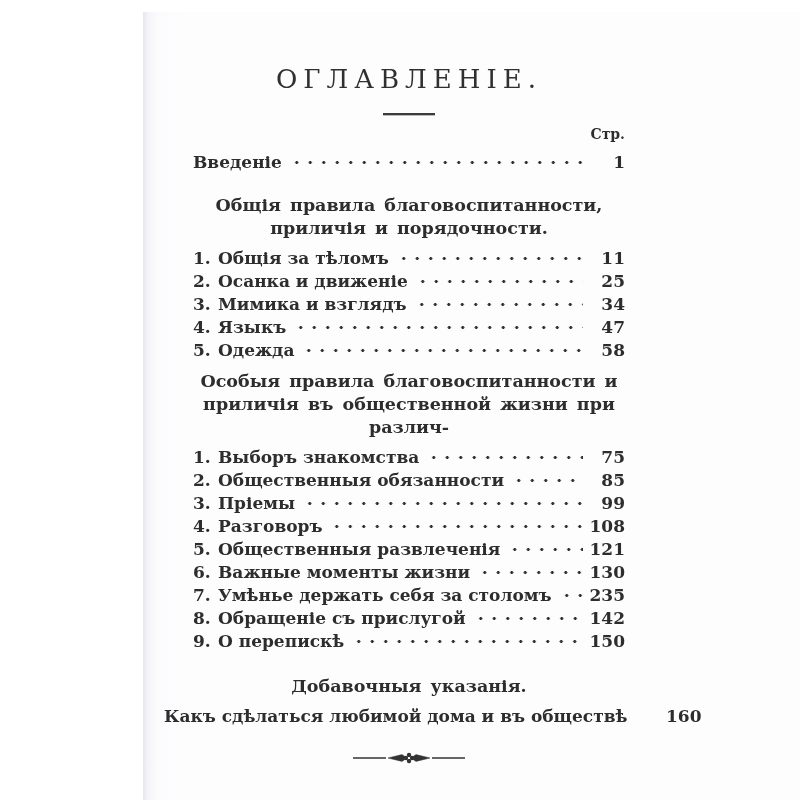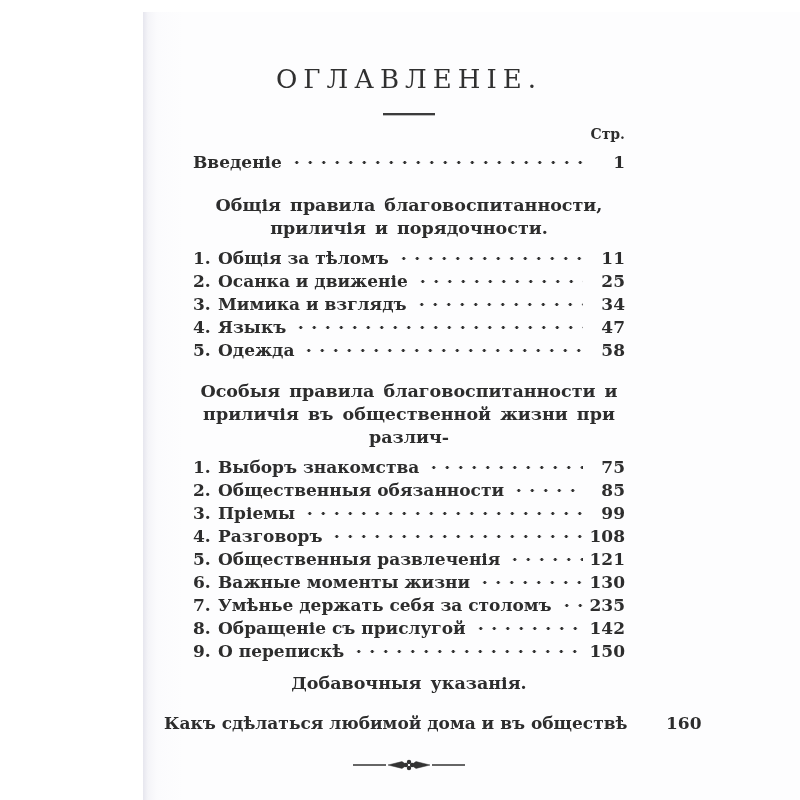--- a/index.html
+++ b/index.html
@@ -45,24 +45,24 @@
     background-repeat:repeat-x;
     background-position:4px bottom 2px;
   }
   .pagenum{flex:0 0 36px;text-align:right;}
   .intro-row{margin-top:9px;}
   .heading{
     text-align:center;font-size:17.5px;font-weight:bold;line-height:23px;word-spacing:3px;
   }
   .heading-1{margin-top:20px;}
   .items-1{margin-top:7px;}
-  .heading-2{margin-top:18px;}
+  .heading-2{margin-top:8px;}
   .items-2{margin-top:7px;}
-  .heading-3{margin-top:9px;}
-  .final-row{margin-top:17px;margin-left:-29px;width:461px;gap:12px;}
+  .heading-3{margin-top:22px;}
+  .final-row{margin-top:7px;margin-left:-29px;width:461px;gap:12px;}
   .ornament{
     margin-top:22px;display:flex;justify-content:center;
   }
 </style>
 </head>
 <body>
 
 <div class="photo">
   <div class="page">
     <div class="content">

